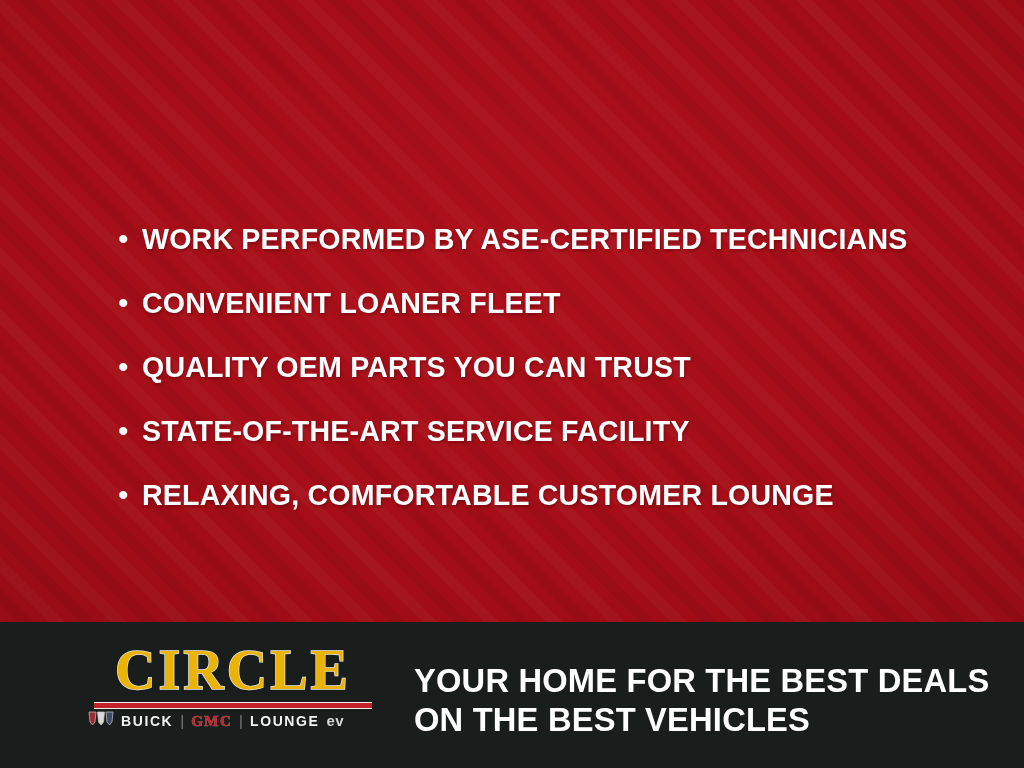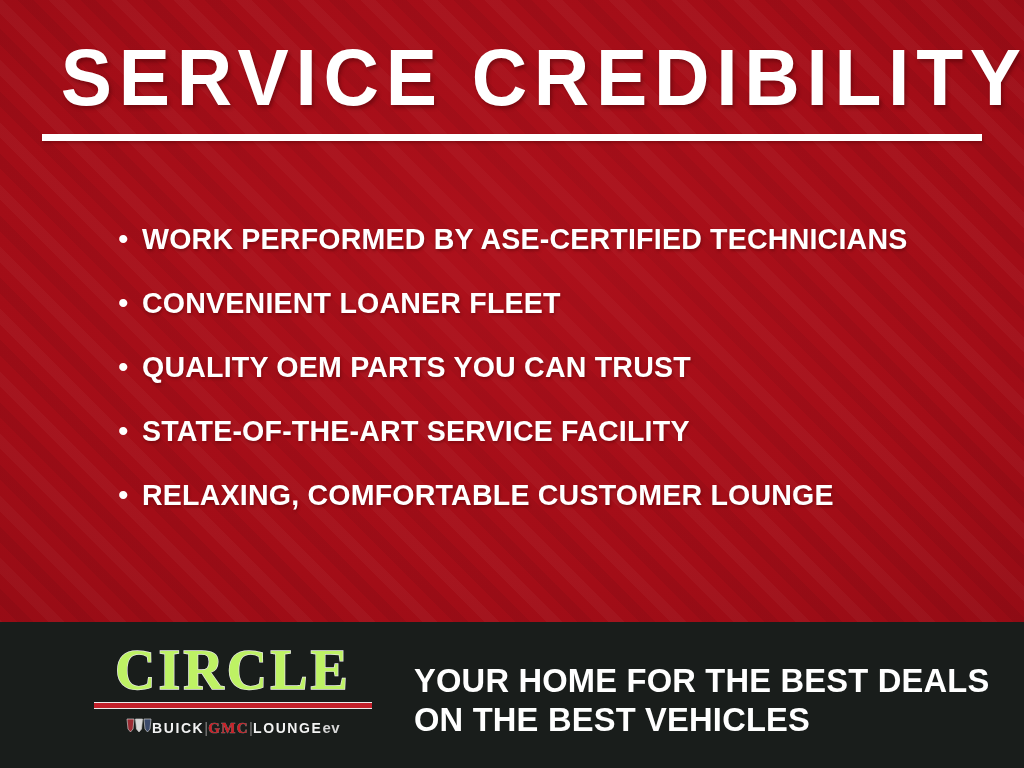--- a/index.html
+++ b/index.html
@@ -137,44 +137,44 @@
 
   
   .logo {
     position: absolute;
     left: 88px;
     top: 642px;
     width: 290px;
   }
   .logo-wordmark {
     margin: 0;
-    color: #bef264;
+    color: #eab308;
     font-family: "Liberation Serif", serif;
     font-weight: bold;
     font-size: 56px;
     line-height: 56px;
     letter-spacing: 3px;
     text-align: center;
     -webkit-text-stroke: 1.4px #E8E8E8;
     paint-order: stroke fill;
   }
   .logo-rule {
     margin: 4px auto 0 auto;
     width: 278px;
     height: 7px;
     background: #C3212B;
     border-top: 1.5px solid #EDEDED;
     border-bottom: 1.5px solid #EDEDED;
     box-sizing: border-box;
   }
   .logo-brands {
-    margin-top: 9px;
+    margin-top: 2px;
     display: flex;
     align-items: center;
-    justify-content: center;
+    gap: 7px;
   }
   .tri-shield {
     display: block;
   }
   .brand-buick, .brand-hummer {
     color: #F2F2F2;
     font-family: "Liberation Sans", sans-serif;
     font-weight: bold;
     font-size: 14px;
     line-height: 16px;
@@ -227,24 +227,20 @@
 </head>
 <body>
 
 <div id="slide">
 
   <div class="hero">
     <div class="hero-stripes"></div>
     <div class="hero-vignette"></div>
   </div>
 
-  <div class="title-block">
-    <h1 class="title">SERVICE CREDIBILITY</h1>
-    <div class="title-rule"></div>
-  </div>
 
   <ul class="bullets">
     <li class="bullet-item">
       <span class="bullet-dot">•</span>
       <span class="bullet-text">WORK PERFORMED BY ASE-CERTIFIED TECHNICIANS</span>
     </li>
     <li class="bullet-item">
       <span class="bullet-dot">•</span>
       <span class="bullet-text">CONVENIENT LOANER FLEET</span>
     </li>

